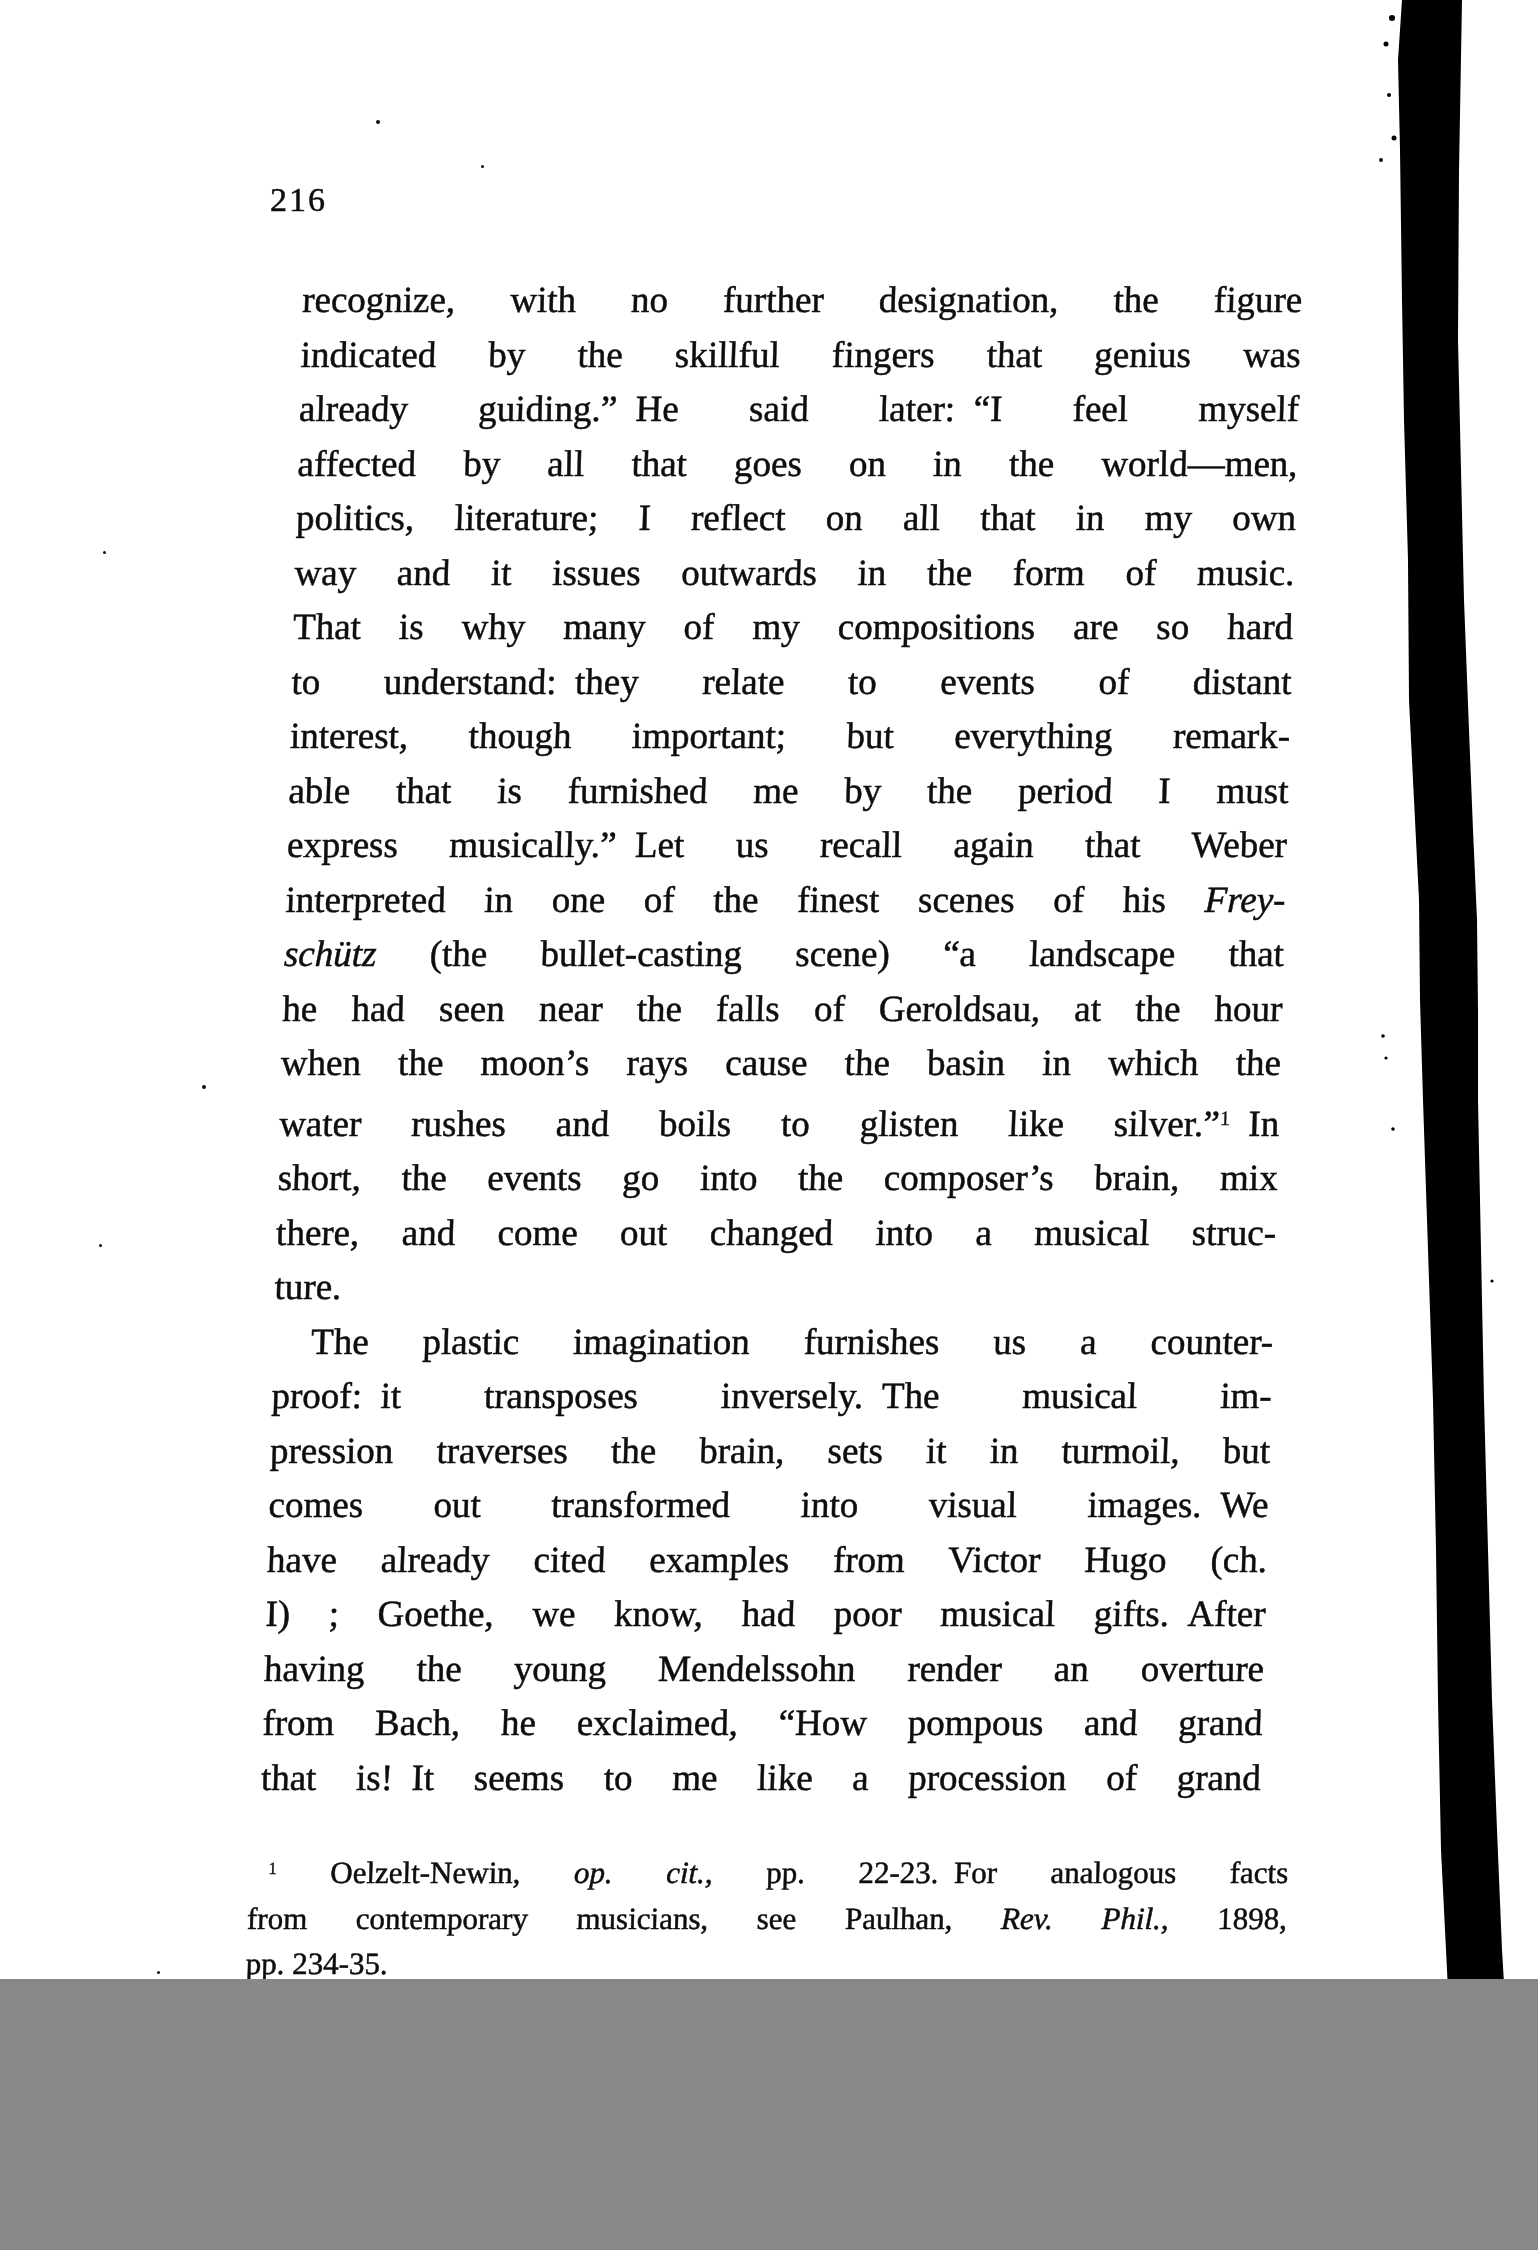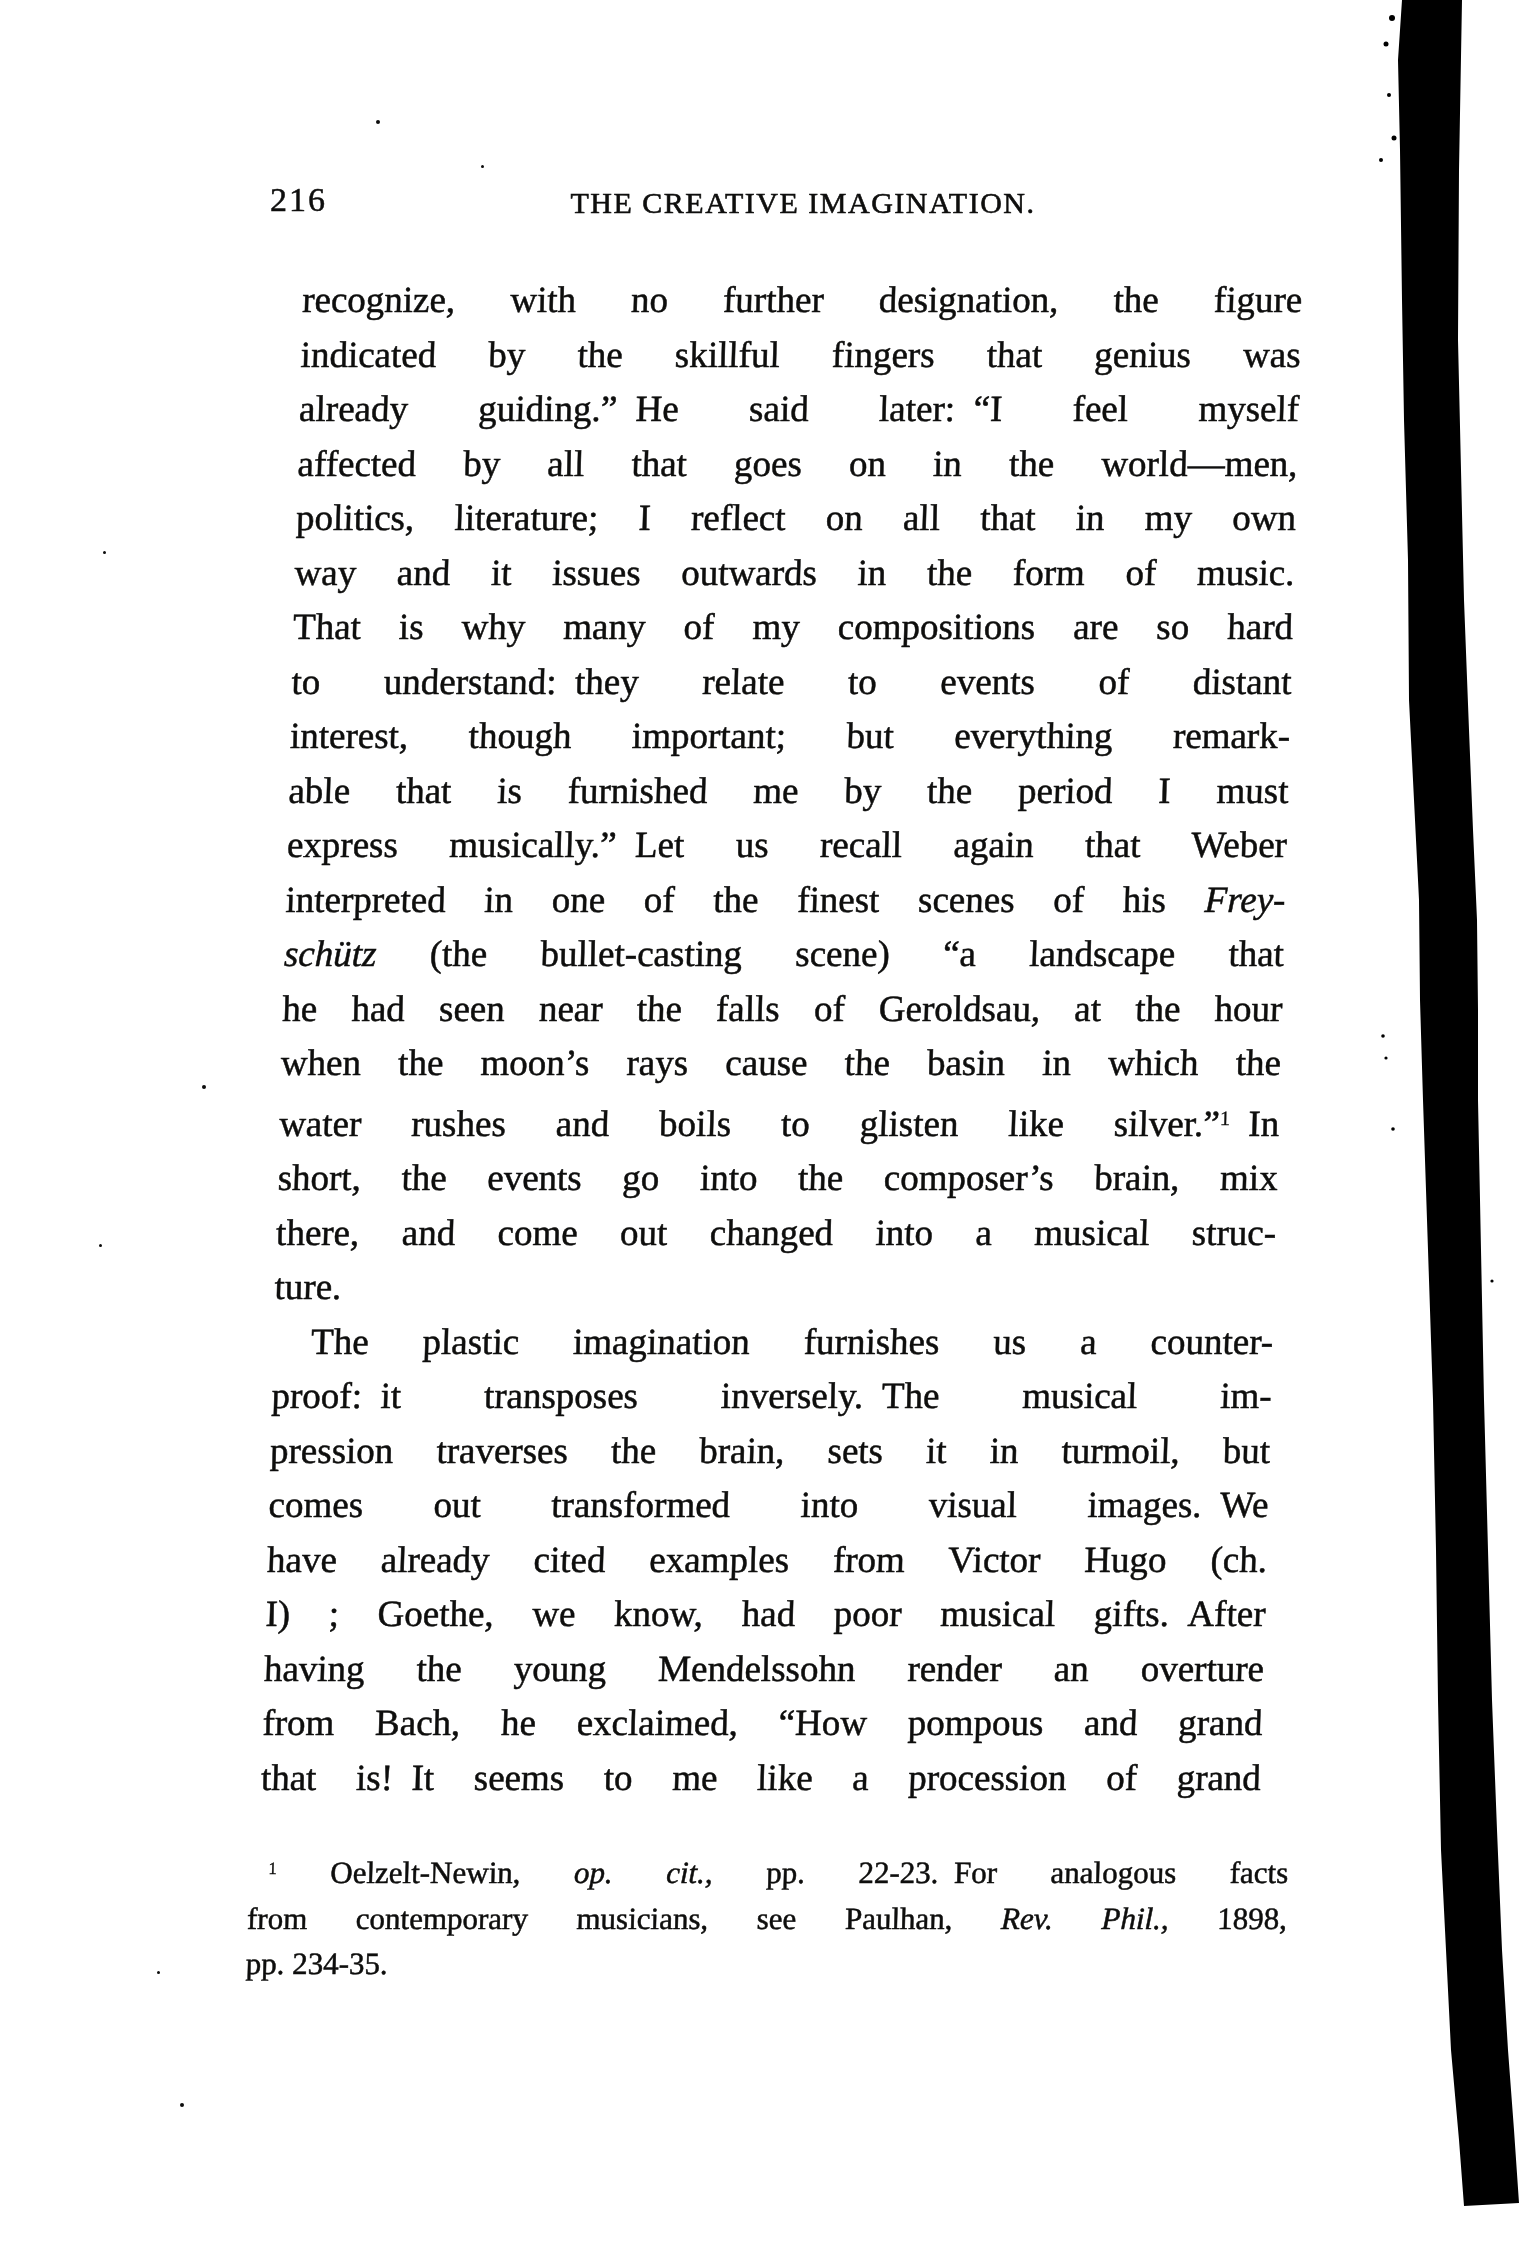--- a/index.html
+++ b/index.html
@@ -1,18 +1,18 @@
 <!DOCTYPE html>
 <html><head>
 <meta charset="utf-8">
 <style>
   html,body{margin:0;padding:0;background:#888;}
   .page{
     position:relative;
-    width:1538px;height:2250px;
+    width:1538px;height:1979px;
     background:#ffffff;
     overflow:hidden;
     font-family:"Liberation Serif","DejaVu Serif",serif;
     color:#0e0e0d;
   }
   .folio{
     position:absolute;left:270px;top:182px;
     font-size:34px;line-height:36px;
     letter-spacing:2px;
     -webkit-text-stroke:0.5px currentColor;
@@ -48,21 +48,20 @@
   .footnote .line.ind{text-indent:20px;}
   .scanbar{position:absolute;left:0;top:0;pointer-events:none;}
   .speck{position:absolute;background:#0c0c0c;border-radius:50%;}
 </style>
 </head>
 <body>
 
 <div class="page">
 
   <div class="folio">216</div>
-  <div class="running-head">THE CREATIVE IMAGINATION.</div>
 
   <div class="textblock">
     <div>
         <div class="line"><span>recognize, with no further designation, the figure</span></div>
         <div class="line"><span>indicated by the skillful fingers that genius was</span></div>
         <div class="line"><span>already guiding.” He said later: “I feel myself</span></div>
         <div class="line"><span>affected by all that goes on in the world—men,</span></div>
         <div class="line"><span>politics, literature; I reflect on all that in my own</span></div>
         <div class="line"><span>way and it issues outwards in the form of music.</span></div>
         <div class="line"><span>That is why many of my compositions are so hard</span></div>

